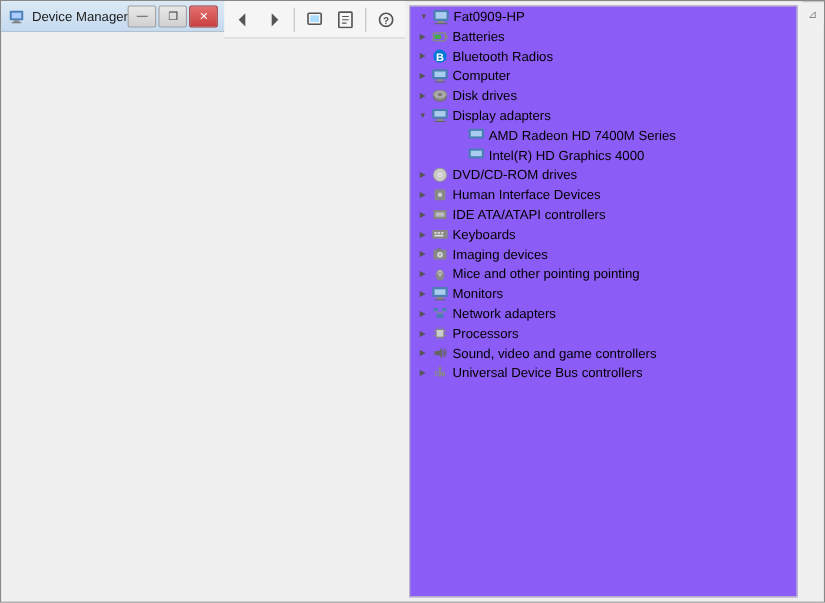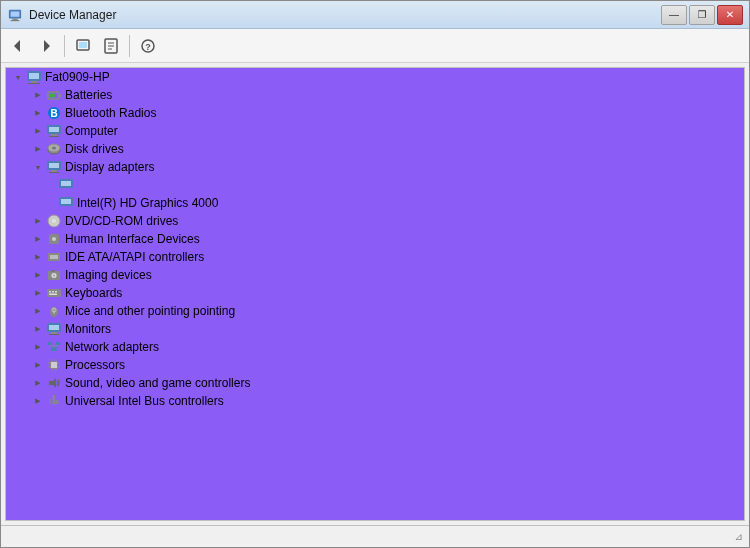--- a/index.html
+++ b/index.html
@@ -11,21 +11,20 @@
       height: 548px;
       overflow: hidden;
     }
 
     
     .window {
       width: 750px;
       height: 548px;
       border: 1px solid #888;
       display: flex;
-      flex-direction: column;
       background: #f0f0f0;
     }
 
     
     .title-bar {
       background: linear-gradient(to bottom, #dce9f5 0%, #c5daf0 100%);
       height: 28px;
       display: flex;
       align-items: center;
       padding: 0 6px;
@@ -166,21 +165,21 @@
       justify-content: center;
       flex-shrink: 0;
       font-size: 13px;
     }
     .node-label {
       font-size: 12px;
     }
 
     
     .indent-0 { padding-left: 4px; }
-    .indent-1 { padding-left: 24px; }
+    .indent-1 { padding-left: 3px; }
     .indent-2 { padding-left: 36px; }
 
     
     .status-bar {
       height: 22px;
       background: #f0f0f0;
       border-top: 1px solid #c0c0c0;
       display: flex;
       align-items: center;
       padding: 0 6px;
@@ -330,20 +329,21 @@
       </div>
 
       <div class="tree-item indent-2">
         <div class="expander leaf"></div>
         <div class="node-icon">
           <svg width="16" height="16" viewBox="0 0 16 16">
             <rect x="1" y="2" width="14" height="9" fill="#4a7eb5" rx="1"></rect>
             <rect x="3" y="4" width="10" height="5" fill="#aaccee"></rect>
           </svg>
         </div>
+        <span class="node-label">AMD Radeon HD 7400M Series</span>
       </div>
 
       <div class="tree-item indent-2">
         <div class="expander leaf"></div>
         <div class="node-icon">
           <svg width="16" height="16" viewBox="0 0 16 16">
             <rect x="1" y="2" width="14" height="9" fill="#4a7eb5" rx="1"></rect>
             <rect x="3" y="4" width="10" height="5" fill="#aaccee"></rect>
           </svg>
         </div>
@@ -375,47 +375,47 @@
 
       <div class="tree-item indent-1">
         <div class="expander collapsed"></div>
         <div class="node-icon">
           <svg width="16" height="16" viewBox="0 0 16 16">
             <rect x="2" y="4" width="12" height="8" fill="#888" rx="1"></rect>
             <rect x="4" y="6" width="8" height="4" fill="#bbb"></rect>
           </svg>
         </div>
         <span class="node-label">IDE ATA/ATAPI controllers</span>
-      </div>
-
-      <div class="tree-item indent-1">
-        <div class="expander collapsed"></div>
-        <div class="node-icon">
-          <svg width="16" height="16" viewBox="0 0 16 16">
-            <rect x="2" y="4" width="12" height="9" fill="#888" rx="1"></rect>
-            <circle cx="8" cy="8.5" r="2.5" fill="#ddd" stroke="#bbb" stroke-width="0.5"></circle>
-            <circle cx="8" cy="8.5" r="1" fill="#999"></circle>
-            <rect x="5" y="3" width="4" height="2" fill="#777" rx="0.5"></rect>
-          </svg>
-        </div>
-        <span class="node-label">Imaging devices</span>
       </div>
 
       <div class="tree-item indent-1">
         <div class="expander collapsed"></div>
         <div class="node-icon">
           <svg width="16" height="16" viewBox="0 0 16 16">
             <rect x="1" y="4" width="14" height="8" fill="#888" rx="1"></rect>
             <rect x="3" y="6" width="2" height="1.5" fill="#ddd" rx="0.3"></rect>
             <rect x="6" y="6" width="2" height="1.5" fill="#ddd" rx="0.3"></rect>
             <rect x="9" y="6" width="2" height="1.5" fill="#ddd" rx="0.3"></rect>
             <rect x="3" y="8.5" width="8" height="1.5" fill="#ddd" rx="0.3"></rect>
           </svg>
         </div>
         <span class="node-label">Keyboards</span>
+      </div>
+
+      <div class="tree-item indent-1">
+        <div class="expander collapsed"></div>
+        <div class="node-icon">
+          <svg width="16" height="16" viewBox="0 0 16 16">
+            <rect x="2" y="4" width="12" height="9" fill="#888" rx="1"></rect>
+            <circle cx="8" cy="8.5" r="2.5" fill="#ddd" stroke="#bbb" stroke-width="0.5"></circle>
+            <circle cx="8" cy="8.5" r="1" fill="#999"></circle>
+            <rect x="5" y="3" width="4" height="2" fill="#777" rx="0.5"></rect>
+          </svg>
+        </div>
+        <span class="node-label">Imaging devices</span>
       </div>
 
       <div class="tree-item indent-1">
         <div class="expander collapsed"></div>
         <div class="node-icon">
           <svg width="16" height="16" viewBox="0 0 16 16">
             <ellipse cx="8" cy="9" rx="4" ry="5" fill="#888"></ellipse>
             <line x1="8" y1="5" x2="8" y2="11" stroke="#ccc" stroke-width="0.8"></line>
             <ellipse cx="8" cy="7" rx="2" ry="2" fill="none" stroke="#ccc" stroke-width="0.8"></ellipse>
           </svg>
@@ -486,21 +486,21 @@
         <div class="expander collapsed"></div>
         <div class="node-icon">
           <svg width="16" height="16" viewBox="0 0 16 16">
             <line x1="8" y1="2" x2="8" y2="12" stroke="#888" stroke-width="1.5"></line>
             <polygon points="8,2 6,5 10,5" fill="#888"></polygon>
             <rect x="4" y="7" width="4" height="3" fill="none" stroke="#888" stroke-width="1"></rect>
             <line x1="8" y1="9" x2="12" y2="9" stroke="#888" stroke-width="1"></line>
             <rect x="10" y="7.5" width="2" height="3" fill="none" stroke="#888" stroke-width="1"></rect>
           </svg>
         </div>
-        <span class="node-label">Universal Intel Bus controllers</span>
+        <span class="node-label">Universal Device Bus controllers</span>
       </div>
 
     </div>
   </div>
 
   <div class="status-bar">
     <span></span>
     <span class="status-grip">⊿</span>
   </div>
 

